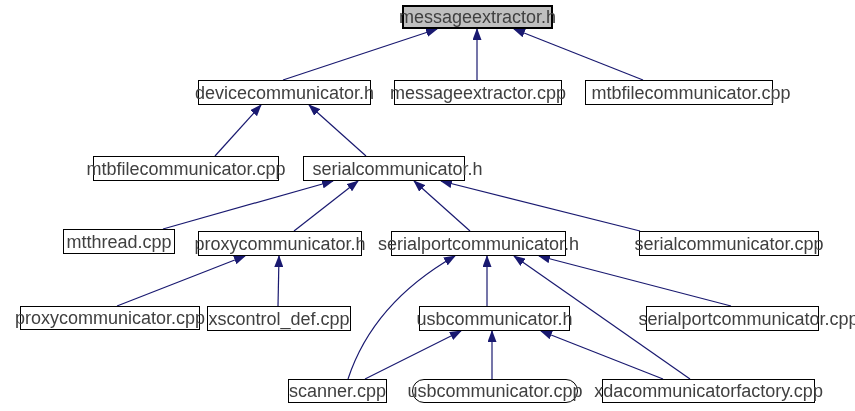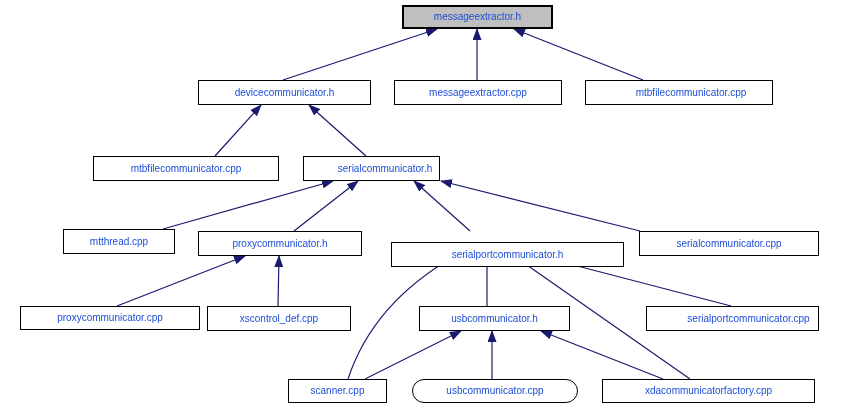--- a/index.html
+++ b/index.html
@@ -23,23 +23,23 @@
     height: 411px;
   }
   .node {
     position: absolute;
     display: flex;
     align-items: center;
     justify-content: center;
     background: #ffffff;
     border: 1px solid #000000;
     box-sizing: border-box;
-    font-size: 10px;
+    font-size: 18px;
     line-height: 1;
-    color: #1d4ed8;
+    color: #404040;
     white-space: nowrap;
     cursor: pointer;
   }
   .node.highlighted {
     background: #bfbfbf;
     border-width: 2px;
     cursor: default;
   }
 </style>
 </head>
@@ -70,24 +70,24 @@
       <path d="M 365,379 L 461,331" fill="none" stroke="#191970" stroke-width="1.2" marker-end="url(#arrowhead)"></path>
       <path d="M 492,379 L 492,331" fill="none" stroke="#191970" stroke-width="1.2" marker-end="url(#arrowhead)"></path>
       <path d="M 663,379 L 541,331" fill="none" stroke="#191970" stroke-width="1.2" marker-end="url(#arrowhead)"></path>
     </svg>
   <div id="node-layer">
       <div class="node highlighted" style="left: 402px; top: 5px; width: 151px; height: 24px;">messageextractor.h</div>
       <div class="node" style="left: 198px; top: 80px; width: 173px; height: 25px;">devicecommunicator.h</div>
       <div class="node" style="left: 394px; top: 80px; width: 168px; height: 25px;">messageextractor.cpp</div>
       <div class="node" style="left: 585px; top: 80px; width: 188px; height: 25px; padding-left: 24px;">mtbfilecommunicator.cpp</div>
       <div class="node" style="left: 93px; top: 156px; width: 186px; height: 25px;">mtbfilecommunicator.cpp</div>
-      <div class="node" style="left: 303px; top: 156px; width: 137px; height: 25px; padding-left: 27px;">serialcommunicator.h</div>
+      <div class="node" style="left: 303px; top: 156px; width: 162px; height: 25px; padding-left: 27px;">serialcommunicator.h</div>
       <div class="node" style="left: 63px; top: 229px; width: 112px; height: 25px;">mtthread.cpp</div>
       <div class="node" style="left: 198px; top: 231px; width: 164px; height: 25px; text-align: right;">proxycommunicator.h</div>
-      <div class="node" style="left: 391px; top: 242px; width: 233px; height: 25px;">serialportcommunicator.h</div>
+      <div class="node" style="left: 391px; top: 231px; width: 175px; height: 25px;">serialportcommunicator.h</div>
       <div class="node" style="left: 607px; top: 231px; width: 180px; height: 25px; margin-left: 32px;">serialcommunicator.cpp</div>
       <div class="node" style="left: 20px; top: 306px; width: 180px; height: 24px;">proxycommunicator.cpp</div>
       <div class="node" style="left: 207px; top: 306px; width: 144px; height: 25px;">xscontrol_def.cpp</div>
       <div class="node" style="left: 419px; top: 306px; width: 151px; height: 25px;">usbcommunicator.h</div>
       <div class="node" style="left: 646px; top: 306px; width: 173px; height: 25px; padding-left: 32px;">serialportcommunicator.cpp</div>
       <div class="node" style="left: 288px; top: 379px; width: 99px; height: 24px;">scanner.cpp</div>
       <div class="node" style="left: 412px; top: 379px; width: 166px; height: 24px; border-radius: 12px;">usbcommunicator.cpp</div>
       <div class="node" style="left: 602px; top: 379px; width: 213px; height: 24px;">xdacommunicatorfactory.cpp</div>
     </div>
 </div>

